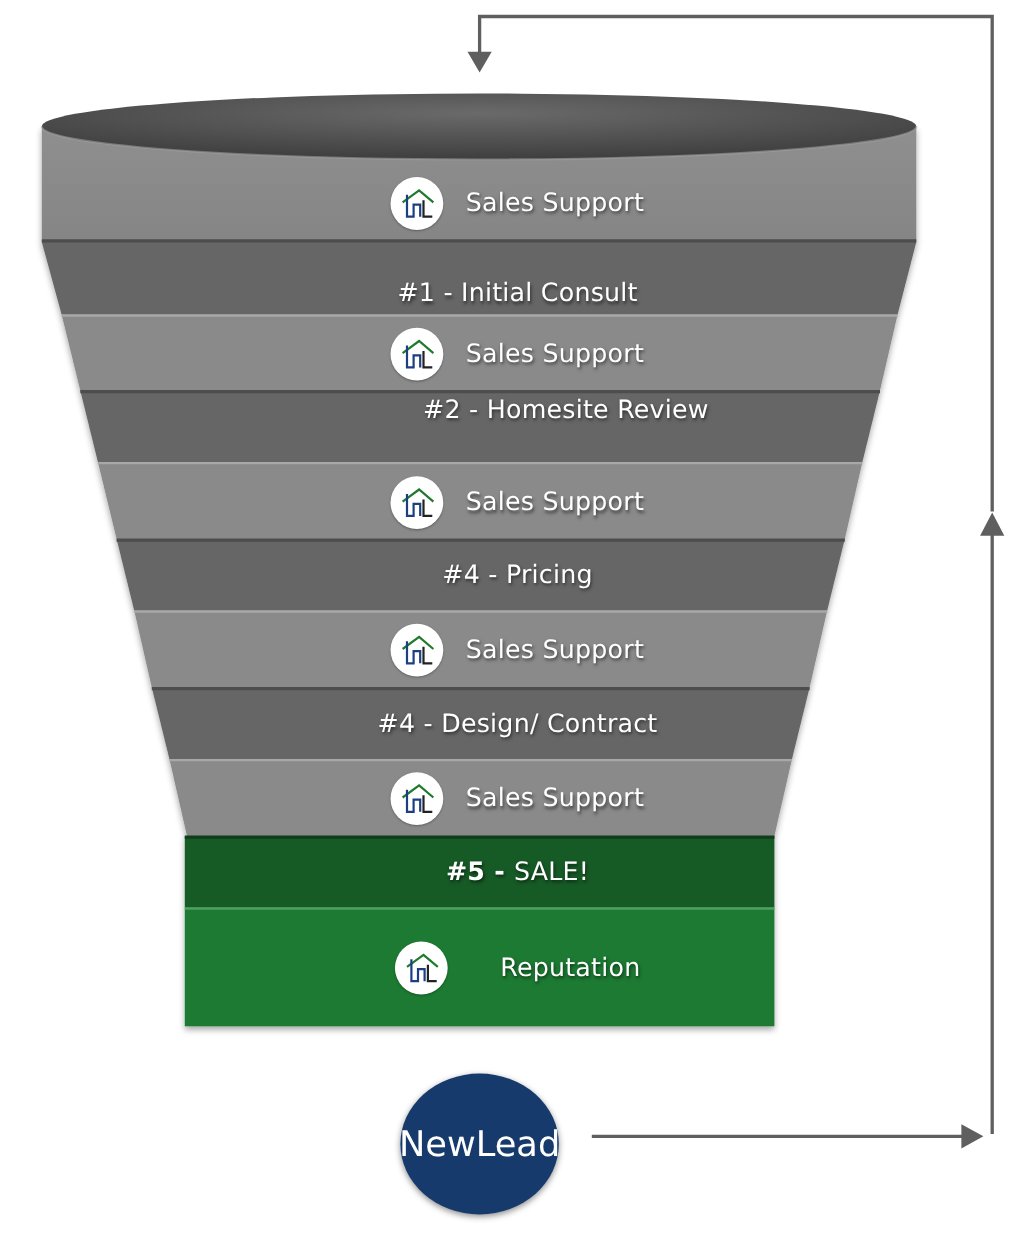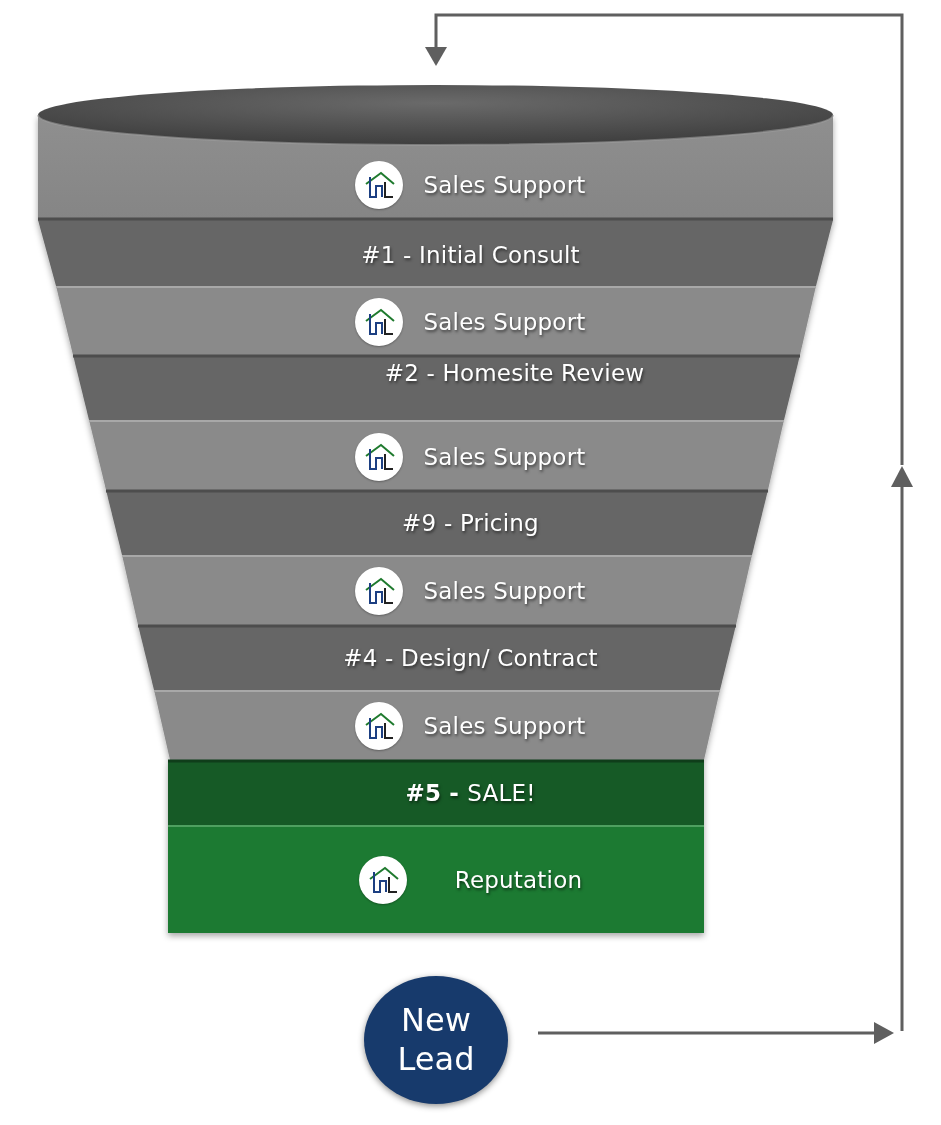--- a/index.html
+++ b/index.html
@@ -17,21 +17,21 @@
       width: 48px; height: 48px; border-radius: 50%; background: #ffffff;
       display: inline-flex; align-items: center; justify-content: center;
       margin-right: 20px; flex: 0 0 auto;
       box-shadow: 0 1px 2px rgba(0,0,0,0.3);
     }
     .two-line { display: flex; flex-direction: column; line-height: 36px; }
     .lead {
       position: absolute; left: 364px; top: 976px; width: 144px; height: 128px;
       border-radius: 50%; background: #173a6c;
       box-shadow: 0 2px 6px rgba(0,0,0,0.45);
-      display: flex; flex-direction: column; align-items: center; justify-content: center;
+      display: flex; flex-direction: row; align-items: center; justify-content: center;
       color: #ffffff; font-size: 32px; line-height: 39px;
       cursor: pointer;
     }
   </style>
 </head>
 <body>
 
 <svg id="canvas" width="941" height="1125" viewBox="0 0 941 1125" xmlns="http://www.w3.org/2000/svg">
   <defs>
     <radialGradient id="topGrad" cx="0.5" cy="0.3" r="0.7">
@@ -101,21 +101,21 @@
 <div class="label" style="top:162px;height:46px;">
   <span class="logo">
     <svg width="34" height="30" viewBox="0 0 34 30">
         <polyline points="4,14 19,3 32,14" fill="none" stroke="#1f7a2e" stroke-width="2"></polyline>
         <polyline points="8,7 8,27 14,27 14,16 20,16 20,27" fill="none" stroke="#1c3f82" stroke-width="2"></polyline>
         <polyline points="23,12 23,27 31,27" fill="none" stroke="#222" stroke-width="2"></polyline>
       </svg>
   </span>
   <span>Sales Support</span>
 </div>
-<div class="label" style="top:232px;height:46px;">
+<div class="label" style="top:244px;height:46px;">
   <span>#1 - Initial Consult</span>
 </div>
 <div class="label" style="top:299px;height:46px;">
   <span class="logo">
     <svg width="34" height="30" viewBox="0 0 34 30">
         <polyline points="4,14 19,3 32,14" fill="none" stroke="#1f7a2e" stroke-width="2"></polyline>
         <polyline points="8,7 8,27 14,27 14,16 20,16 20,27" fill="none" stroke="#1c3f82" stroke-width="2"></polyline>
         <polyline points="23,12 23,27 31,27" fill="none" stroke="#222" stroke-width="2"></polyline>
       </svg>
   </span>
@@ -128,21 +128,21 @@
   <span class="logo">
     <svg width="34" height="30" viewBox="0 0 34 30">
         <polyline points="4,14 19,3 32,14" fill="none" stroke="#1f7a2e" stroke-width="2"></polyline>
         <polyline points="8,7 8,27 14,27 14,16 20,16 20,27" fill="none" stroke="#1c3f82" stroke-width="2"></polyline>
         <polyline points="23,12 23,27 31,27" fill="none" stroke="#222" stroke-width="2"></polyline>
       </svg>
   </span>
   <span>Sales Support</span>
 </div>
 <div class="label" style="top:500px;height:46px;">
-  <span>#9 - Pricing</span>
+  <span>#4 - Pricing</span>
 </div>
 <div class="label" style="top:568px;height:46px;">
   <span class="logo">
     <svg width="34" height="30" viewBox="0 0 34 30">
         <polyline points="4,14 19,3 32,14" fill="none" stroke="#1f7a2e" stroke-width="2"></polyline>
         <polyline points="8,7 8,27 14,27 14,16 20,16 20,27" fill="none" stroke="#1c3f82" stroke-width="2"></polyline>
         <polyline points="23,12 23,27 31,27" fill="none" stroke="#222" stroke-width="2"></polyline>
       </svg>
   </span>
   <span>Sales Support</span>

